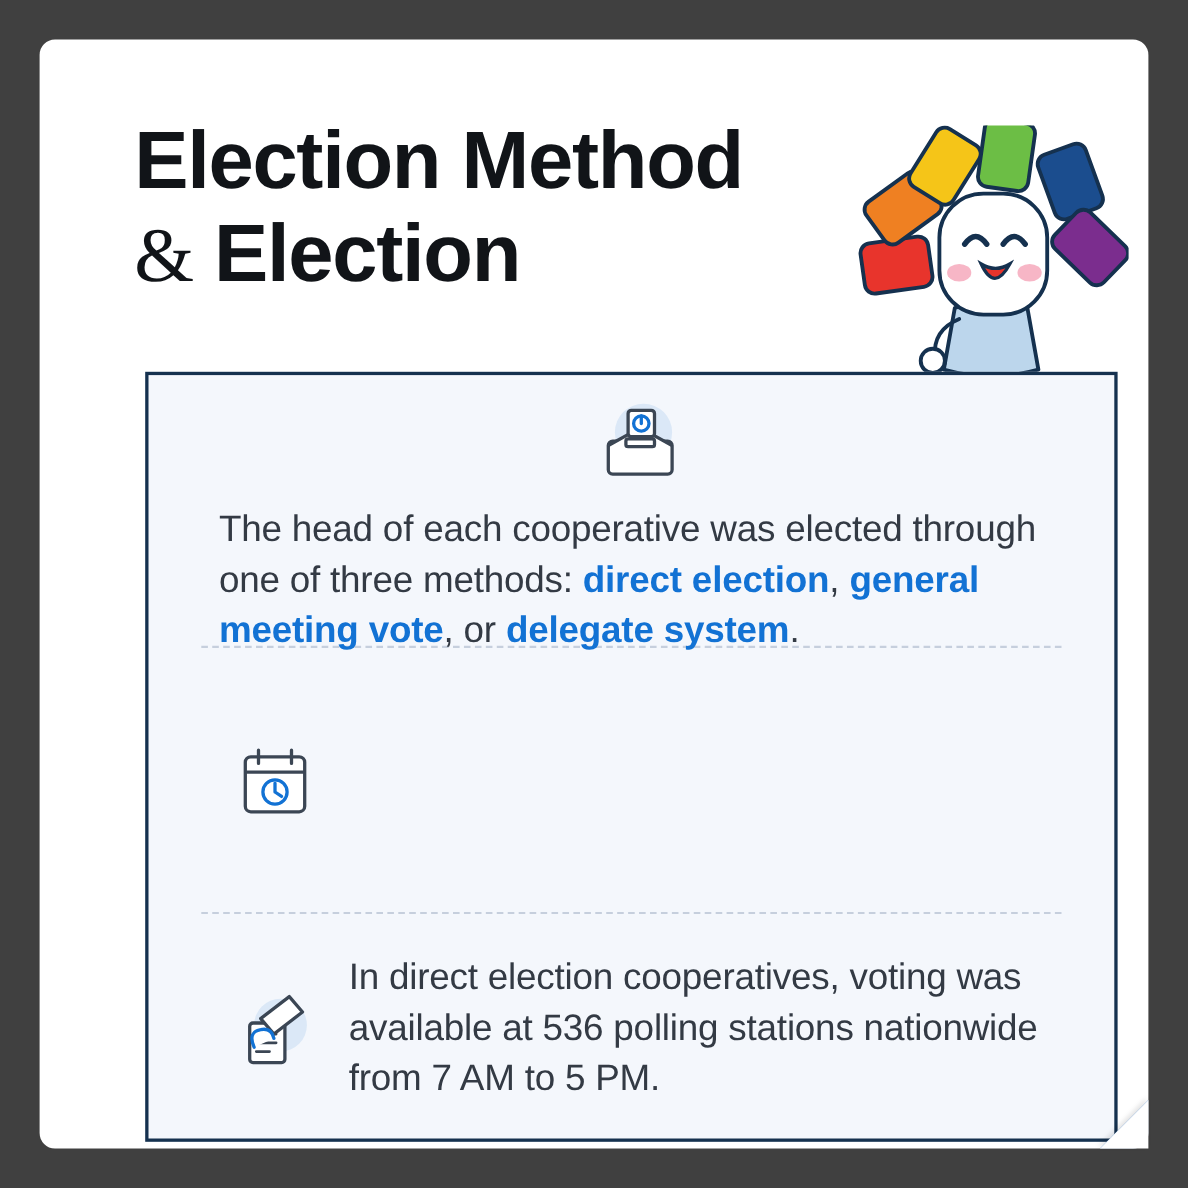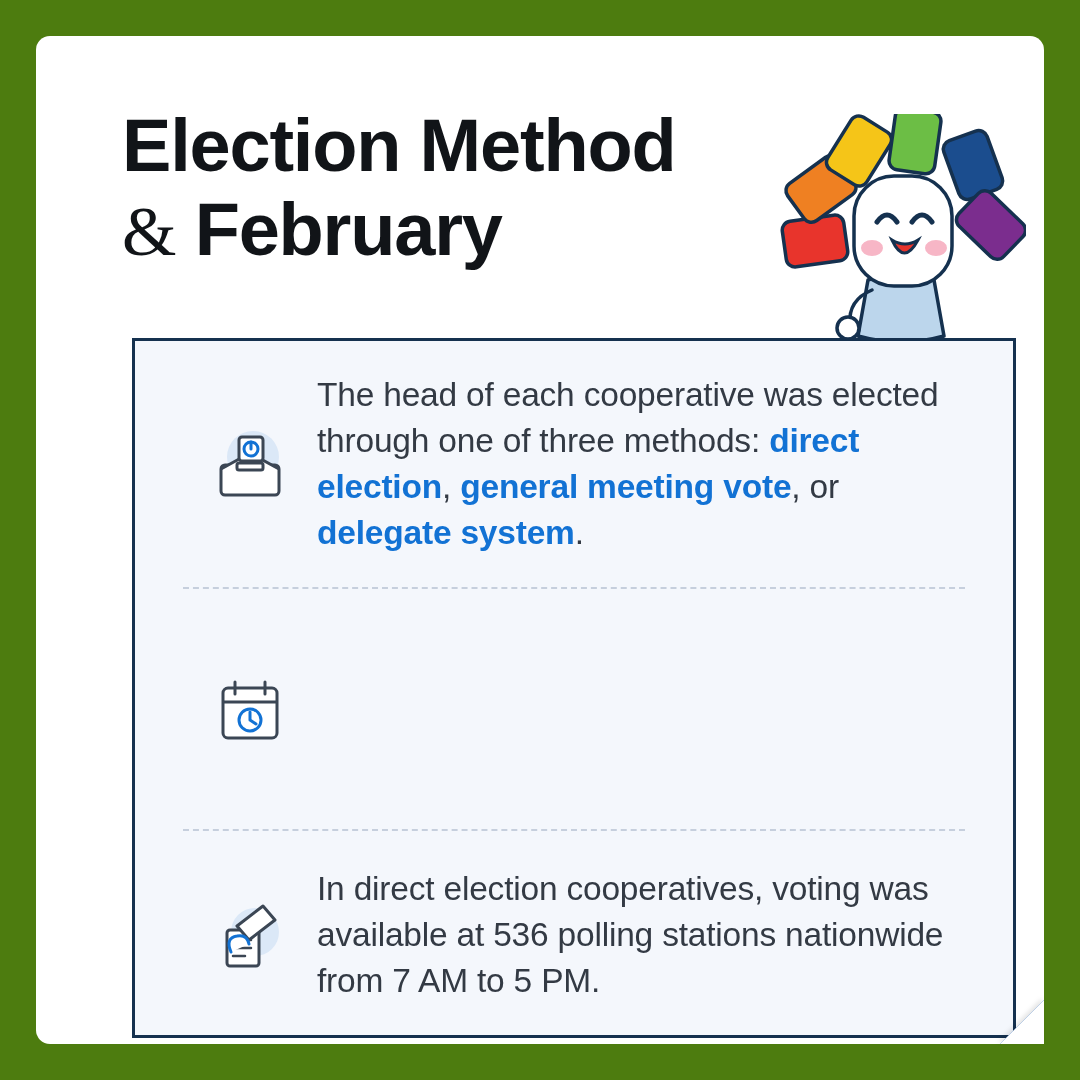--- a/index.html
+++ b/index.html
@@ -11,21 +11,21 @@
     height: 1080px;
     background: #1565c7;
     font-family: "Liberation Sans", sans-serif;
     overflow: hidden;
   }
   .poster {
     position: absolute;
     left: 0; top: 0;
     width: 1080px;
     height: 1080px;
-    background: #4d7c0f;
+    background: #404040;
   }
   .card {
     position: absolute;
     left: 36px;
     top: 36px;
     width: 1008px;
     height: 1008px;
     background: #ffffff;
     border-radius: 14px;
   }
@@ -90,21 +90,21 @@
     background: #f4f7fc;
     border: 3px solid #15314f;
     box-sizing: border-box;
   }
   .row {
     display: flex;
     align-items: center;
     box-sizing: border-box;
     padding: 0 40px 0 56px;
   }
-  .row-1 { height: 246px; }
+  .row-1 { height: 246px; flex-direction: column; }
   .row-2 { height: 240px; }
   .row-3 { height: 208px; }
   .divider {
     height: 0;
     border-top: 2px dashed #c6cfdd;
     margin: 0 48px;
   }
   .icon-cell {
     width: 118px;
     flex: 0 0 118px;
@@ -126,21 +126,21 @@
   }
 </style>
 </head>
 <body>
 
 <div class="poster">
   <div class="card">
 
     <div class="title-wrap">
       <div class="title-line">Election Method</div>
-      <div class="title-line"><span class="amp">&amp;</span> <span>February</span></div>
+      <div class="title-line"><span class="amp">&amp;</span> <span>Election</span></div>
     </div>
 
     <div class="mascot">
       <svg width="250" height="230" viewBox="0 0 250 230" xmlns="http://www.w3.org/2000/svg">
 
         <g stroke="#15314f" stroke-width="3.5" stroke-linejoin="round">
           <rect x="8" y="104" width="62" height="46" rx="9" fill="#e8342c" transform="rotate(-8 39 127)"></rect>
           <rect x="14" y="52" width="62" height="46" rx="9" fill="#ef8022" transform="rotate(-36 45 75)"></rect>
           <rect x="52" y="14" width="62" height="46" rx="9" fill="#f5c518" transform="rotate(-58 83 37)"></rect>
           <rect x="108" y="4" width="62" height="46" rx="9" fill="#6cbe45" transform="rotate(-82 139 27)"></rect>

